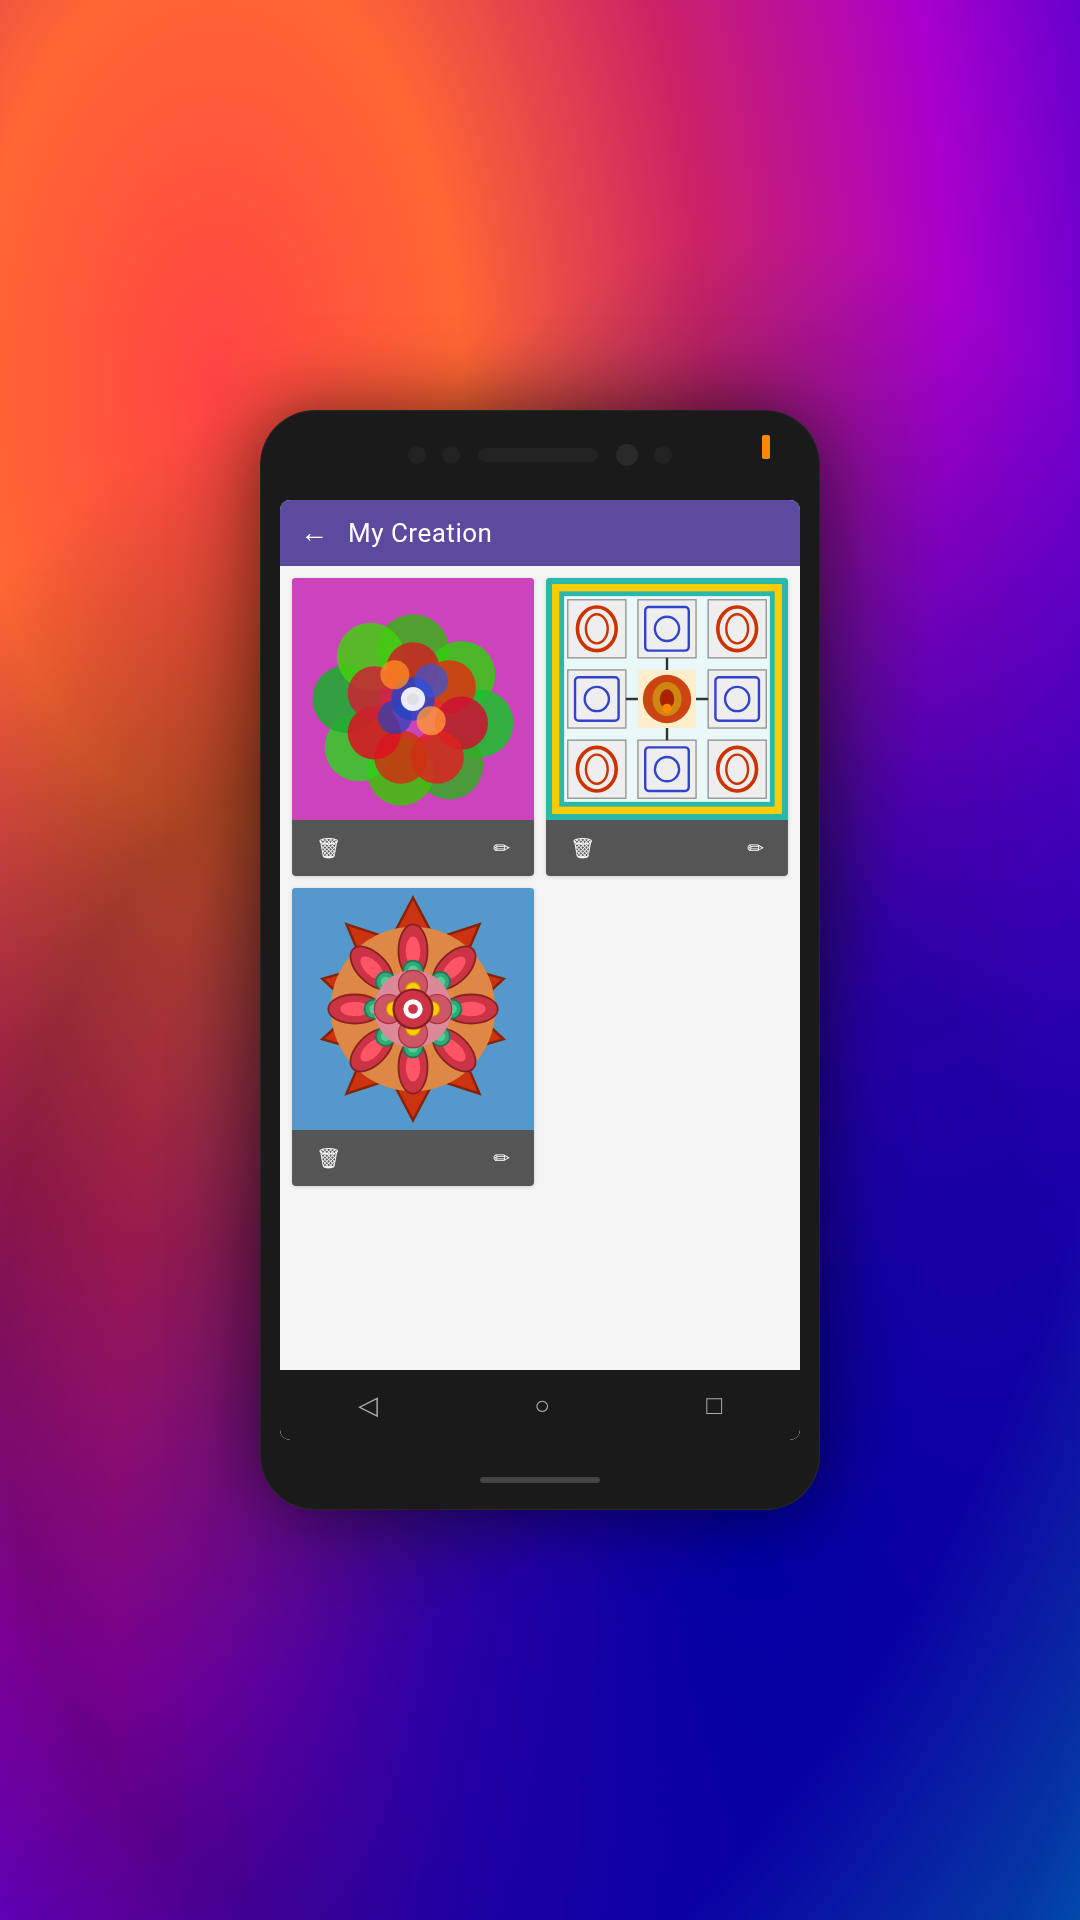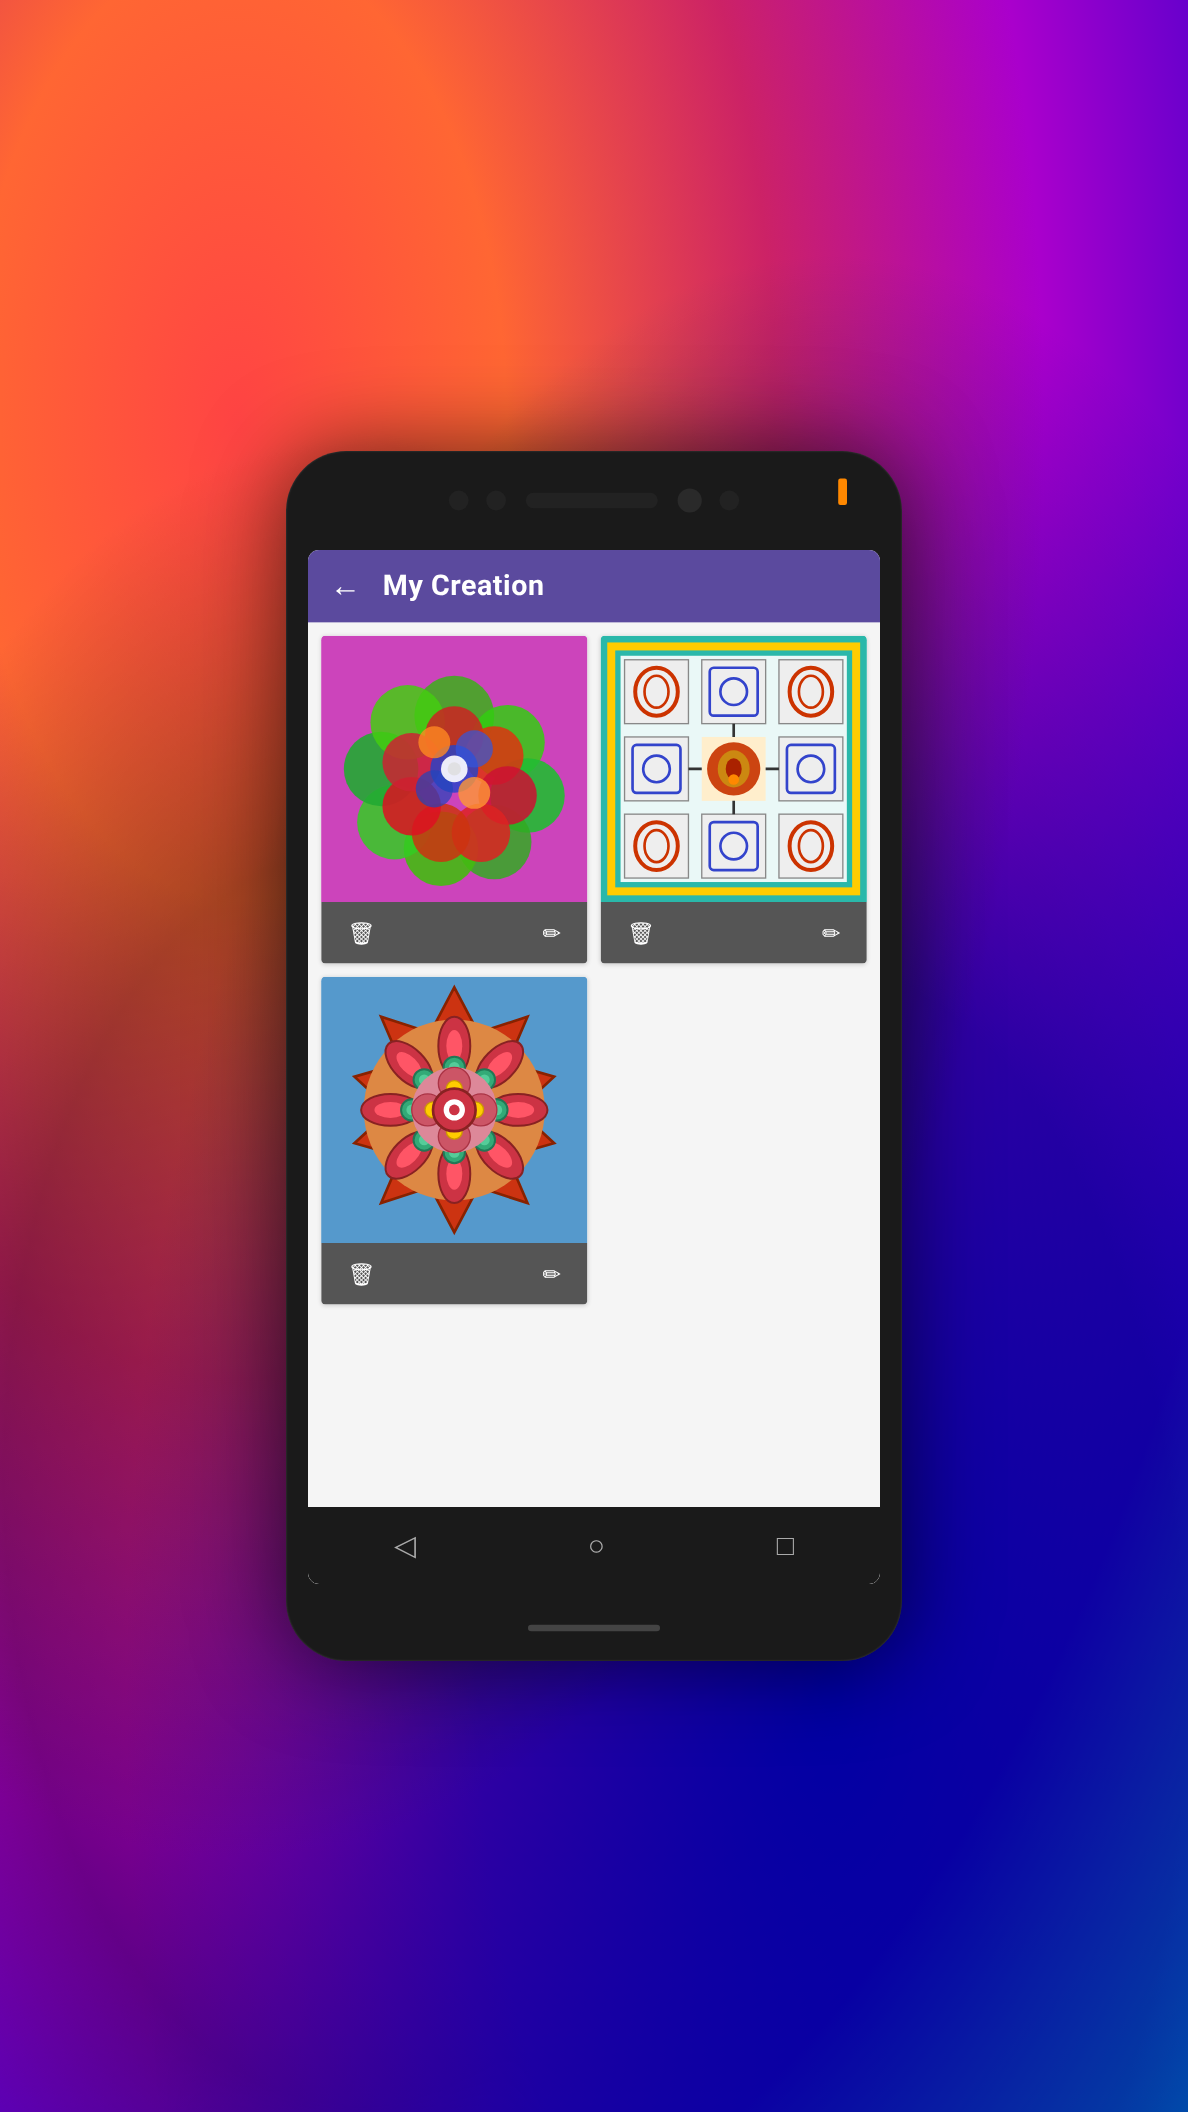--- a/index.html
+++ b/index.html
@@ -119,21 +119,21 @@
     .back-btn {
       color: white;
       font-size: 28px;
       cursor: pointer;
       line-height: 1;
     }
 
     .header-title {
       color: white;
       font-size: 26px;
-      font-weight: bold;
+      font-weight: normal;
       letter-spacing: 0.5px;
     }
 
     
     .content {
       flex: 1;
       padding: 12px;
       background: #f5f5f5;
       display: grid;
       grid-template-columns: 1fr 1fr;

